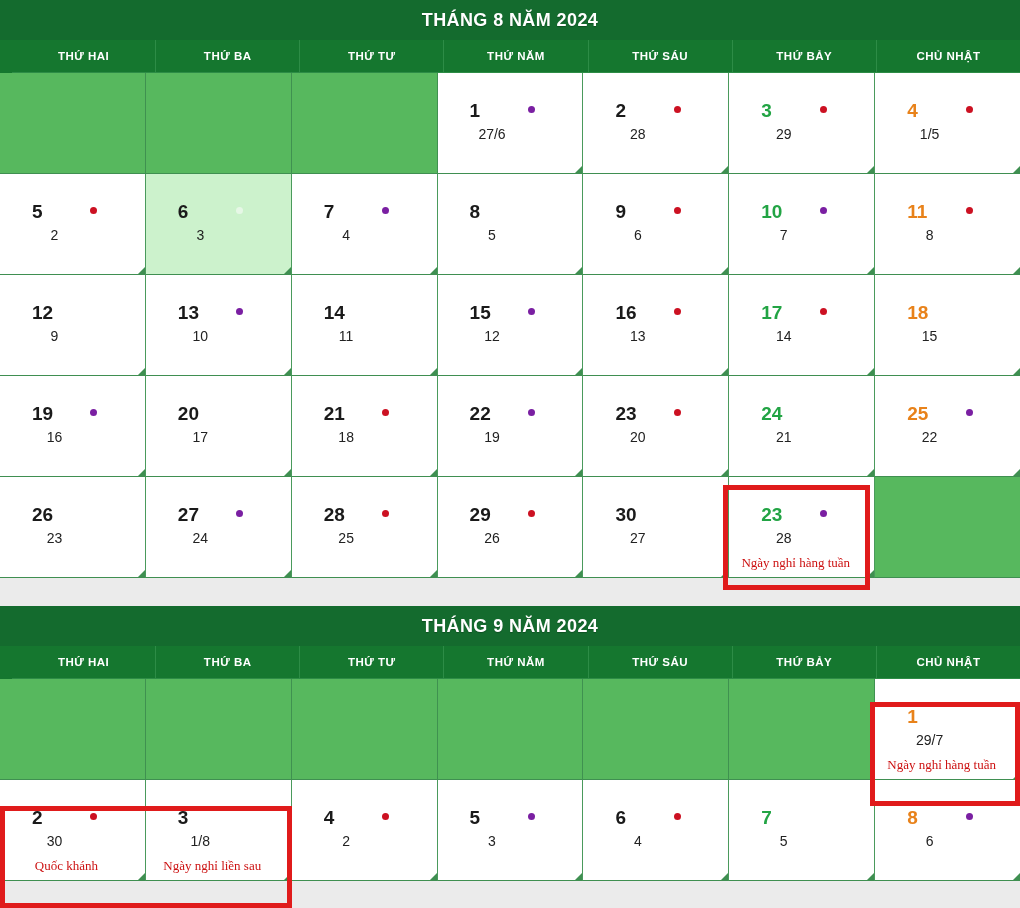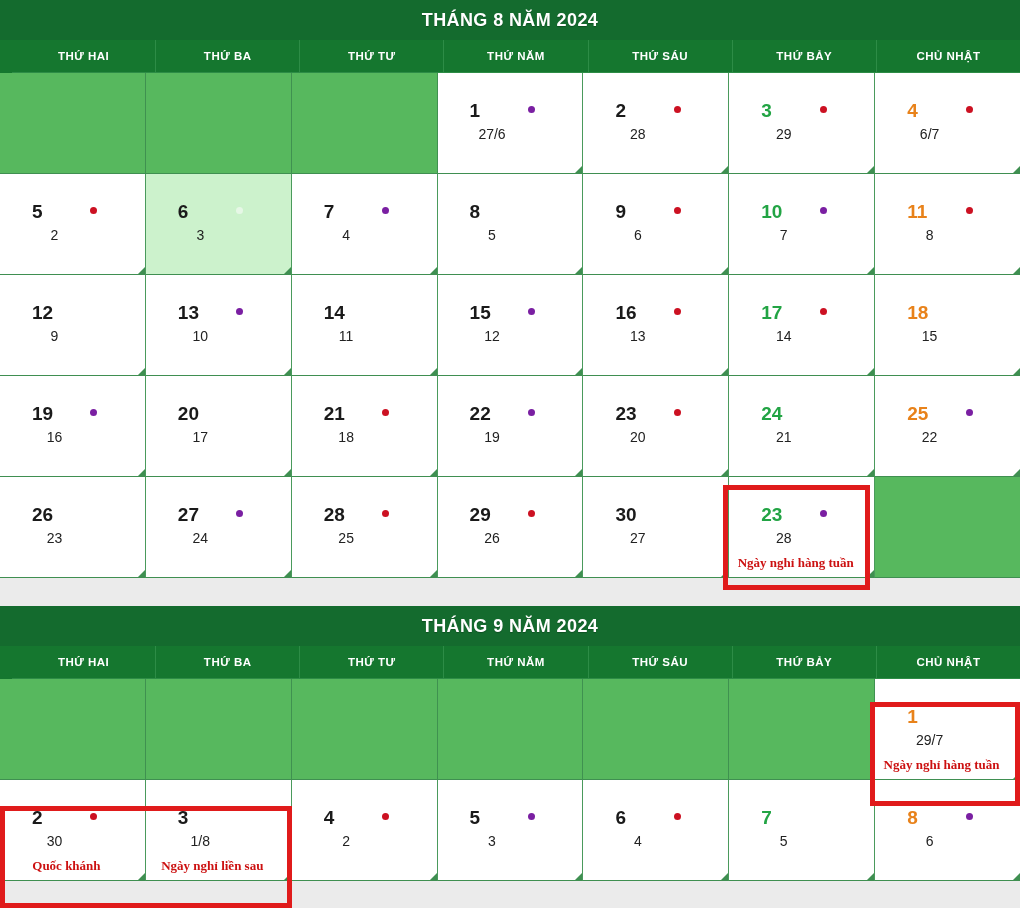--- a/index.html
+++ b/index.html
@@ -98,21 +98,21 @@
     white-space: nowrap;
   }
 
   .note {
     position: absolute;
     bottom: 6px;
     left: 0; right: 12px;
     text-align: center;
     font-family: "Liberation Serif", serif;
     font-size: 13px;
-    font-weight: bold;
+    font-weight: normal;
     color: #cc1111;
     white-space: nowrap;
   }
 
   
   .redbox {
     position: absolute;
     border: 5px solid #e01b1b;
     pointer-events: none;
     z-index: 6;
@@ -155,21 +155,21 @@
           </div>
           <div class="cell">
             <div class="daynum sat">3</div>
             <div class="dot red"></div>
             <div class="lunar">29</div>
             <div class="corner"></div>
           </div>
           <div class="cell">
             <div class="daynum sun">4</div>
             <div class="dot red"></div>
-            <div class="lunar">6/7</div>
+            <div class="lunar">1/5</div>
             <div class="corner"></div>
           </div>
         </div>
         <div class="week">
           <div class="cell">
             <div class="daynum">5</div>
             <div class="dot red"></div>
             <div class="lunar">2</div>
             <div class="corner"></div>
           </div>

